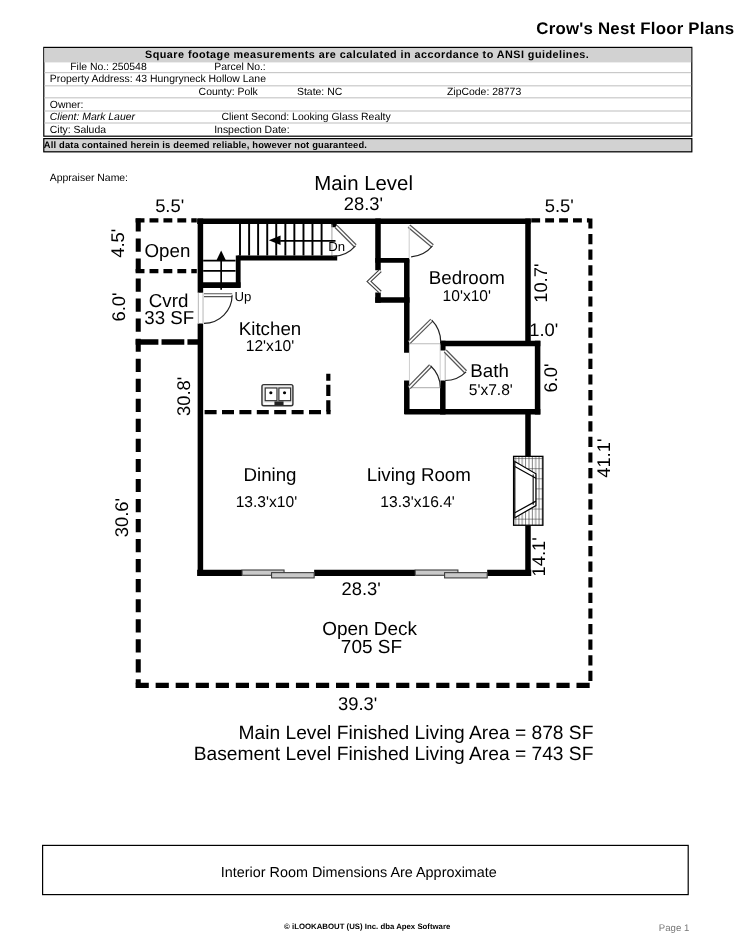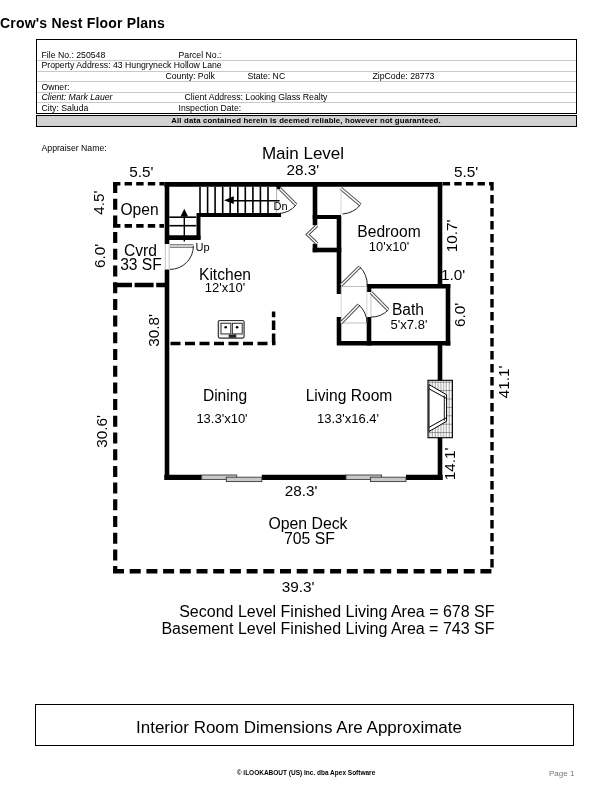--- a/index.html
+++ b/index.html
@@ -5,51 +5,52 @@
   html,body{margin:0;padding:0;}
   body{width:612px;height:792px;position:relative;background:#fff;will-change:transform;transform:translateZ(0);
        font-family:"Liberation Sans", sans-serif;-webkit-font-smoothing:antialiased;}
   .abs{position:absolute;}
   svg{will-change:transform;transform:translateZ(0);}
   .cell{position:absolute;font-size:8.7px;white-space:nowrap;}
 </style>
 </head>
 <body>
 
-<div class="abs" style="left:0;top:15px;width:612px;text-align:left;font-size:14px;font-weight:bold;letter-spacing:0.2px;">Crow's Nest Floor Plans</div>
+<div class="abs" style="left:0;top:15px;width:612px;text-align:right;font-size:14px;font-weight:bold;letter-spacing:0.2px;">Crow's Nest Floor Plans</div>
 
 <div class="abs" style="left:35.5px;top:39.3px;width:539px;height:72.9px;border:1px solid #000;background:#fff;">
 
-
-  <div class="cell" style="left:5px;top:9.6px;">File No.: 250548</div>
+  <div class="abs" style="left:0;top:0;width:539px;height:11.4px;background:#d2d2d2;font-weight:bold;font-size:9px;letter-spacing:0.38px;text-align:center;line-height:11.8px;">Square footage measurements are calculated in accordance to ANSI guidelines.</div>
+
+  <div class="cell" style="left:22px;top:9.6px;">File No.: 250548</div>
   <div class="cell" style="left:142px;top:9.6px;">Parcel No.:</div>
 
   <div class="cell" style="left:5px;top:20.2px;">Property Address: 43 Hungryneck Hollow Lane</div>
 
   <div class="cell" style="left:5px;top:30.7px;margin-top:32px;">City: Saluda</div>
   <div class="cell" style="left:93px;top:30.7px;padding-left:36px;">County: Polk</div>
   <div class="cell" style="left:211px;top:30.7px;">State: NC</div>
   <div class="cell" style="left:336px;top:30.7px;">ZipCode: 28773</div>
 
   <div class="cell" style="left:5px;top:41.3px;">Owner:</div>
 
   <div class="cell" style="left:5px;top:51.8px;font-style:italic;">Client: Mark Lauer</div>
-  <div class="cell" style="left:148px;top:51.8px;">Client Address: Looking Glass Realty</div>
+  <div class="cell" style="left:148px;top:51.8px;">Client Second: Looking Glass Realty</div>
 
   <div class="cell" style="left:5px;top:62.4px;margin-top:40px;">Appraiser Name:</div>
   <div class="cell" style="left:142px;top:62.4px;">Inspection Date:</div>
 
   <div class="abs" style="left:0;top:19.8px;width:539px;border-top:1px solid #c9c9c9;"></div>
   <div class="abs" style="left:0;top:30.5px;width:539px;border-top:1px solid #c9c9c9;"></div>
   <div class="abs" style="left:0;top:41.2px;width:539px;border-top:1px solid #c9c9c9;"></div>
   <div class="abs" style="left:0;top:51.4px;width:539px;border-top:1px solid #c9c9c9;"></div>
   <div class="abs" style="left:0;top:62.1px;width:539px;border-top:1px solid #c9c9c9;"></div>
 </div>
 
-<div class="abs" style="left:35.5px;top:115.3px;width:539px;height:10.2px;border:1px solid #000;background:#d2d2d2;font-weight:bold;font-size:7.8px;letter-spacing:0.15px;text-align:center;line-height:10.6px;">All data contained herein is deemed reliable, however not guaranteed.</div>
+<div class="abs" style="left:35.5px;top:115.3px;width:539px;height:10.2px;border:1px solid #000;background:#d2d2d2;font-weight:bold;font-size:7.8px;letter-spacing:0.15px;line-height:10.6px;">All data contained herein is deemed reliable, however not guaranteed.</div>
 
 <svg class="abs" style="left:0;top:138px;" width="612" height="460" viewBox="0 138 612 460">
 <defs>
 <pattern id="brick" width="5.6" height="8.4" patternUnits="userSpaceOnUse">
   <rect width="5.6" height="8.4" fill="#fff"></rect>
   <line x1="1.2" y1="0" x2="1.2" y2="8.4" stroke="#333" stroke-width="0.5"></line>
   <line x1="4" y1="0" x2="4" y2="8.4" stroke="#333" stroke-width="0.5"></line>
   <line x1="0" y1="4.2" x2="5.6" y2="4.2" stroke="#333" stroke-width="0.45"></line>
 </pattern>
 </defs>
@@ -265,21 +266,21 @@
 <text x="441" y="280.3" font-size="15.3">1.0'</text>
 
 <text x="459.5" y="315" font-size="15.3" text-anchor="middle" transform="rotate(-90 459.5 315)" dominant-baseline="central">6.0'</text>
 
 <text x="503.8" y="381.8" font-size="15.3" text-anchor="middle" transform="rotate(-90 503.8 381.8)" dominant-baseline="central">41.1'</text>
 
 <text x="449.5" y="464" font-size="15.3" text-anchor="middle" transform="rotate(-90 449.5 464)" dominant-baseline="central">14.1'</text>
 </svg>
 
 <div class="abs" style="left:0;top:603px;width:494.5px;text-align:right;font-size:16px;line-height:17px;white-space:nowrap;">
-  <div>Second Level Finished Living Area = 678 SF</div>
+  <div>Main Level Finished Living Area = 878 SF</div>
   <div>Basement Level Finished Living Area = 743 SF</div>
 </div>
 
-<div class="abs" style="left:35px;top:704px;width:539px;height:42px;border:1px solid #000;text-align:center;font-size:17px;line-height:45px;padding-right:11px;box-sizing:border-box;">Interior Room Dimensions Are Approximate</div>
+<div class="abs" style="left:35px;top:704px;width:539px;height:42px;border:1px solid #000;text-align:center;font-size:12px;line-height:45px;padding-right:11px;box-sizing:border-box;">Interior Room Dimensions Are Approximate</div>
 
 <div class="abs" style="left:0;top:769px;width:612px;text-align:center;font-size:6.5px;font-weight:bold;">© iLOOKABOUT (US) Inc. dba Apex Software</div>
 
 <div class="abs" style="left:549px;top:769px;font-size:8px;color:#777;">Page 1</div>
 
 </body></html>

